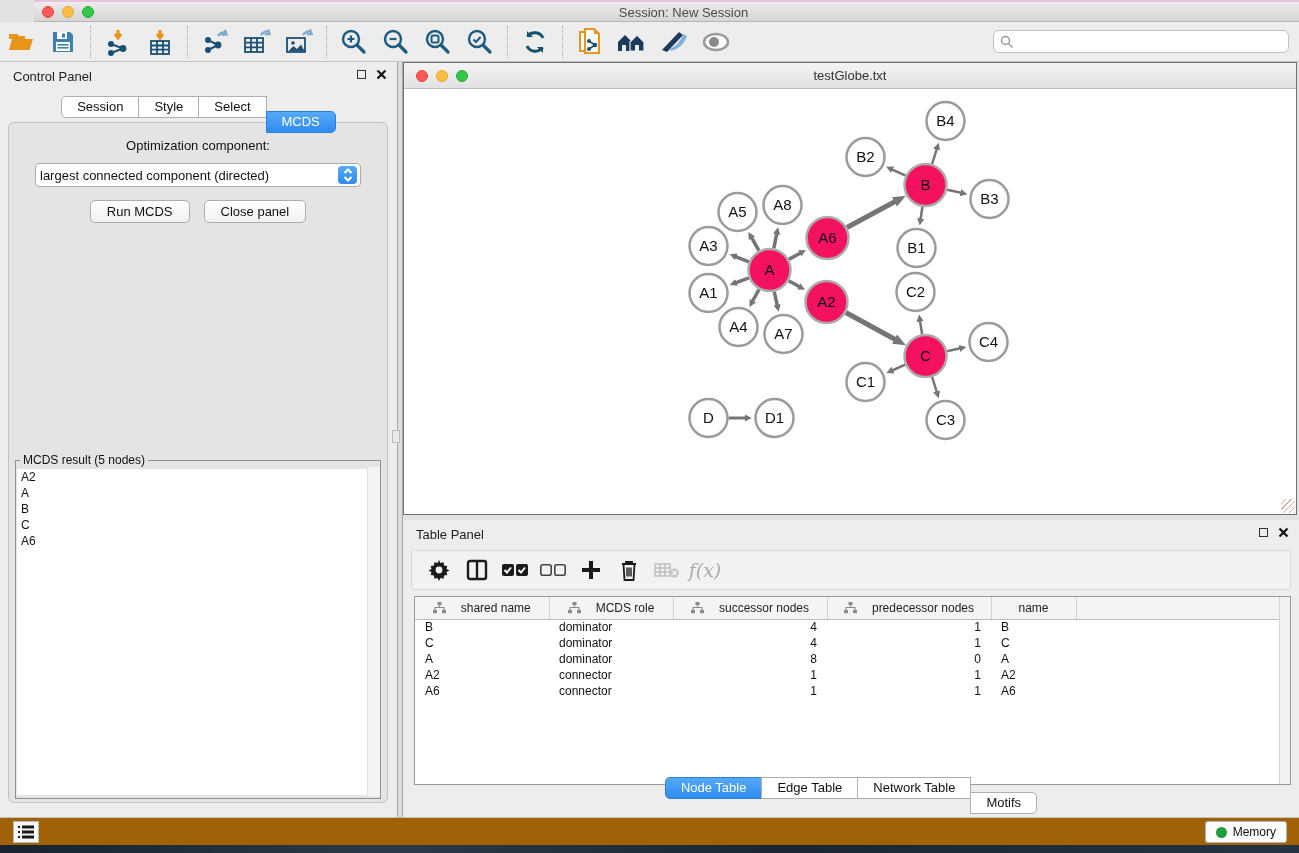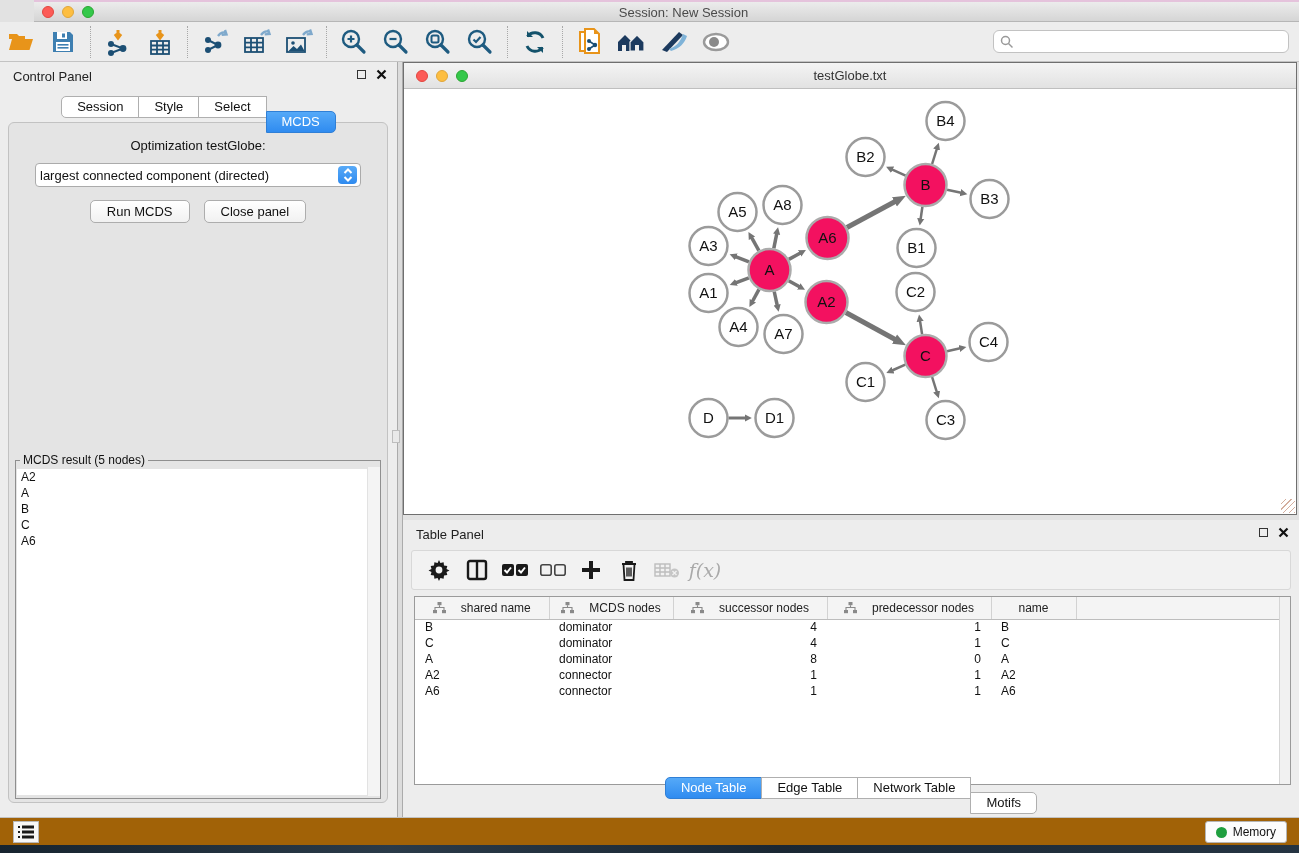--- a/index.html
+++ b/index.html
@@ -268,21 +268,21 @@
           </svg>
       </span>
     </div>
     <div id="cp-tabs">
         <span class="seg">Session</span>
         <span class="seg">Style</span>
         <span class="seg">Select</span>
         <span class="seg active">MCDS</span>
       </div>
     <div id="cp-body">
-      <div id="opt-label">Optimization testGlobe:</div>
+      <div id="opt-label">Optimization component:</div>
       <div id="criterion">
         <span class="val">largest connected component (directed)</span>
         <span class="stepper">
           <svg width="10" height="14" viewBox="0 0 10 14">
               <path d="M1.5 5 L5 1.5 L8.5 5" stroke="#FFF" stroke-width="2" fill="none"></path>
               <path d="M1.5 9 L5 12.5 L8.5 9" stroke="#FFF" stroke-width="2" fill="none"></path>
             </svg>
         </span>
       </div>
       <div id="cp-buttons">
@@ -524,21 +524,21 @@
               <th>
                 <span class="th-inner">
                   <svg width="13" height="12" viewBox="0 0 13 12">
                     <g fill="#8A8A8A">
                       <rect x="4.5" y="0" width="4" height="3.2"></rect>
                       <rect x="0" y="8" width="4" height="3.2"></rect>
                       <rect x="9" y="8" width="4" height="3.2"></rect>
                     </g>
                     <path d="M6.5 3.2 v2.3 M2 8 v-2.5 h9 V8" stroke="#8A8A8A" fill="none" stroke-width="1.1"></path>
                   </svg>
-                  <span>MCDS nodes</span>
+                  <span>MCDS role</span>
                 </span>
               </th>
               <th>
                 <span class="th-inner">
                   <svg width="13" height="12" viewBox="0 0 13 12">
                     <g fill="#8A8A8A">
                       <rect x="4.5" y="0" width="4" height="3.2"></rect>
                       <rect x="0" y="8" width="4" height="3.2"></rect>
                       <rect x="9" y="8" width="4" height="3.2"></rect>
                     </g>

